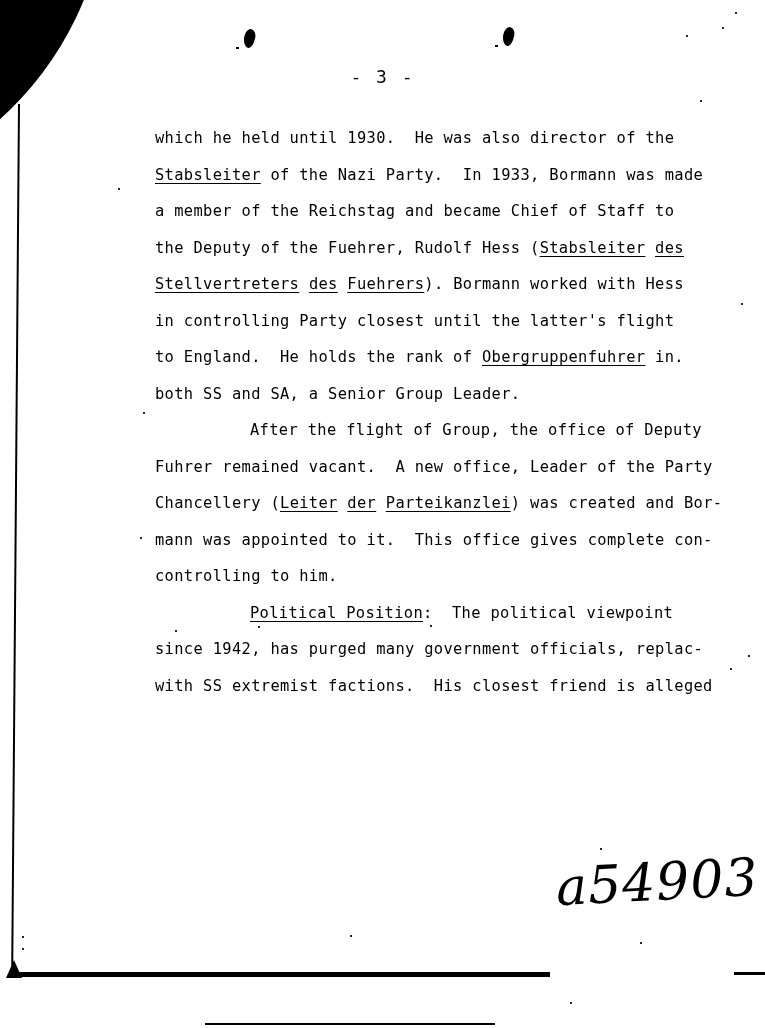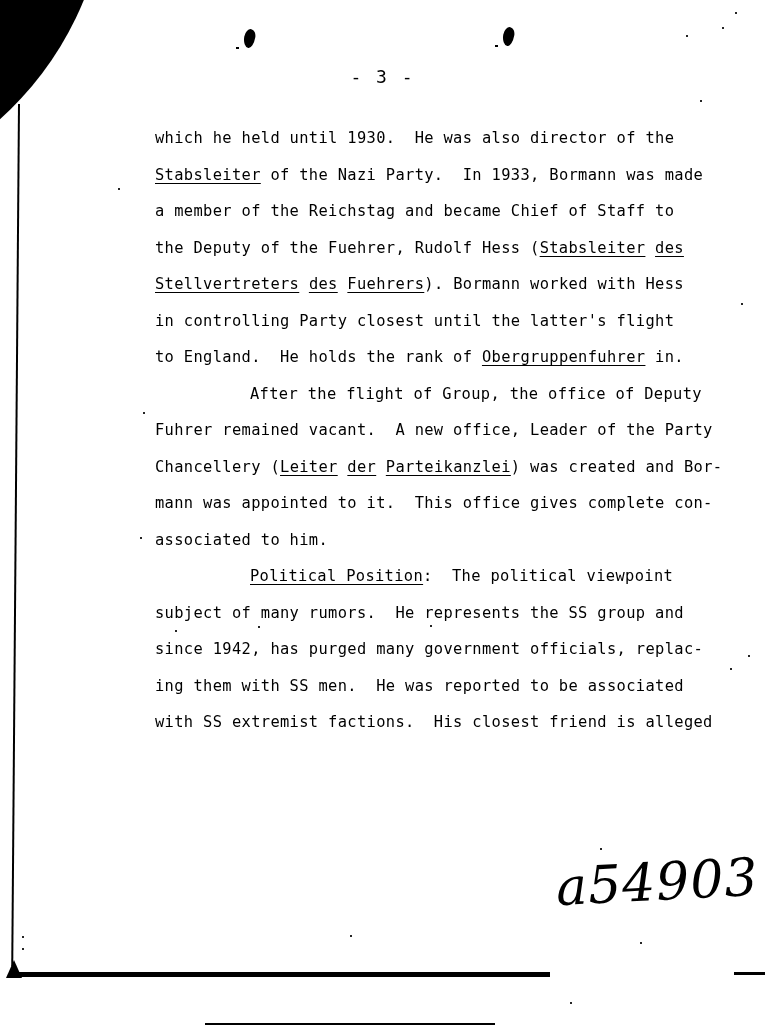--- a/index.html
+++ b/index.html
@@ -180,32 +180,31 @@
 
   <div id="body-text">
       <div>
         <div class="line"><span>which he held until 1930.  He was also director of the</span></div>
         <div class="line"><span class="u">Stabsleiter</span><span> of the Nazi Party.  In 1933, Bormann was made</span></div>
         <div class="line"><span>a member of the Reichstag and became Chief of Staff to</span></div>
         <div class="line"><span>the Deputy of the Fuehrer, Rudolf Hess (</span><span class="u">Stabsleiter</span><span> </span><span class="u">des</span></div>
         <div class="line"><span class="u">Stellvertreters</span><span> </span><span class="u">des</span><span> </span><span class="u">Fuehrers</span><span>). Bormann worked with Hess</span></div>
         <div class="line"><span>in controlling Party closest until the latter's flight</span></div>
         <div class="line"><span>to England.  He holds the rank of </span><span class="u">Obergruppenfuhrer</span><span> in.</span></div>
+        <div class="line"><span>both SS and SA, a Senior Group Leader.</span></div>
       </div>
       <div>
         <div class="line indent"><span>After the flight of Group, the office of Deputy</span></div>
         <div class="line"><span>Fuhrer remained vacant.  A new office, Leader of the Party</span></div>
         <div class="line"><span>Chancellery (</span><span class="u">Leiter</span><span> </span><span class="u">der</span><span> </span><span class="u">Parteikanzlei</span><span>) was created and Bor-</span></div>
         <div class="line"><span>mann was appointed to it.  This office gives complete con-</span></div>
-        <div class="line"><span>associated to him.</span></div>
+        <div class="line"><span>controlling to him.</span></div>
       </div>
       <div>
         <div class="line indent"><span class="u">Political Position</span><span>:  The political viewpoint</span></div>
-        <div class="line"><span>subject of many rumors.  He represents the SS group and</span></div>
         <div class="line"><span>since 1942, has purged many government officials, replac-</span></div>
-        <div class="line"><span>ing them with SS men.  He was reported to be associated</span></div>
         <div class="line"><span>with SS extremist factions.  His closest friend is alleged</span></div>
       </div>
     </div>
 
   <div class="handwriting">a54903</div>
 
 </div>
 
 </body></html>

